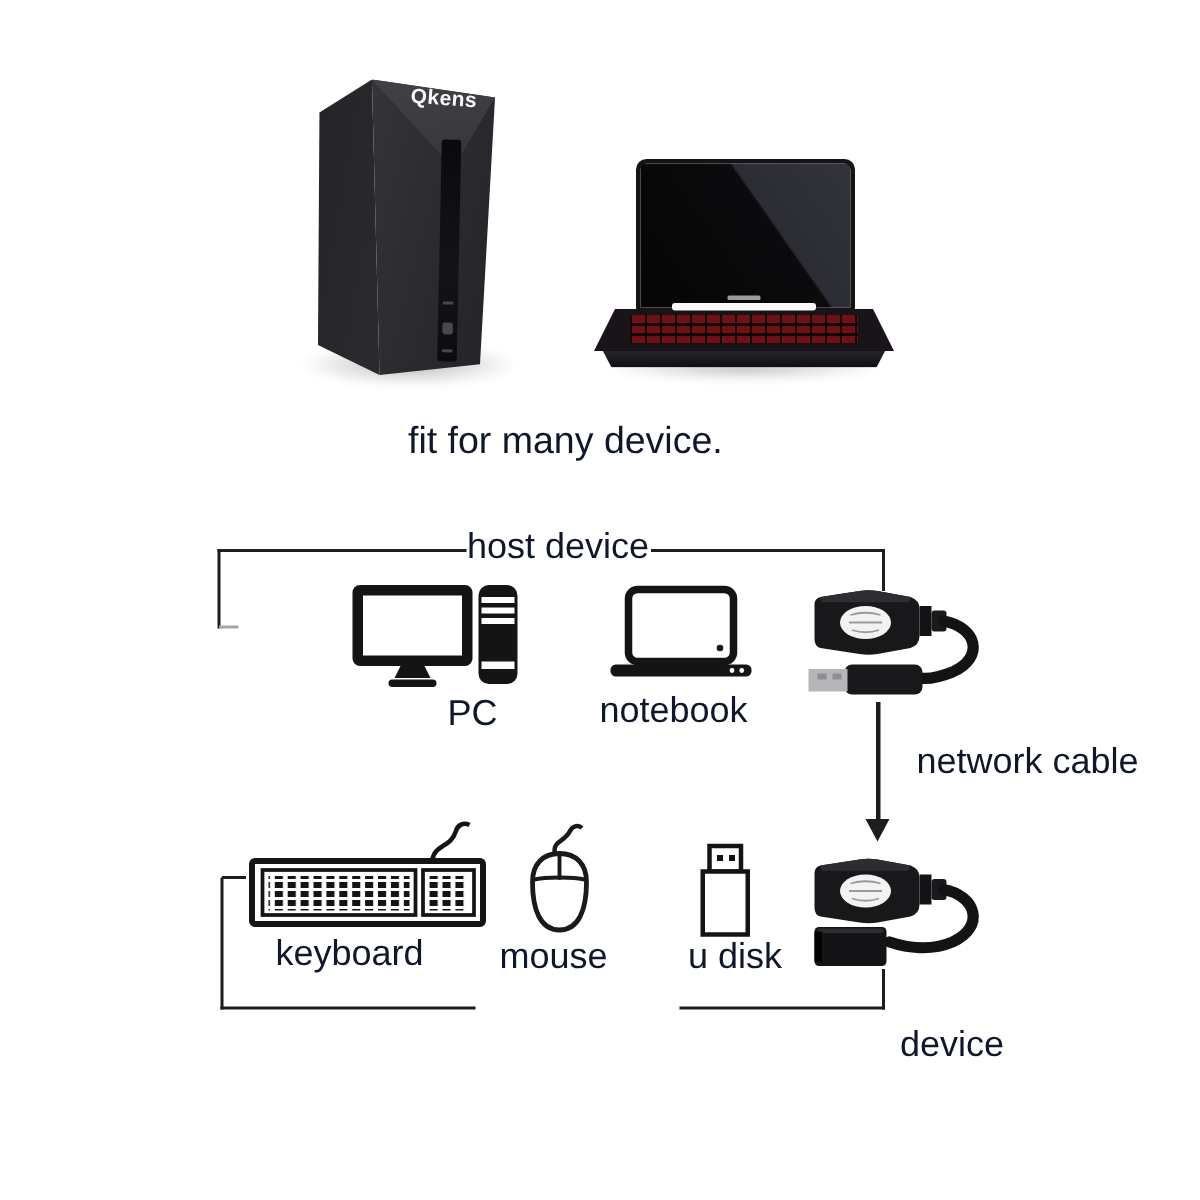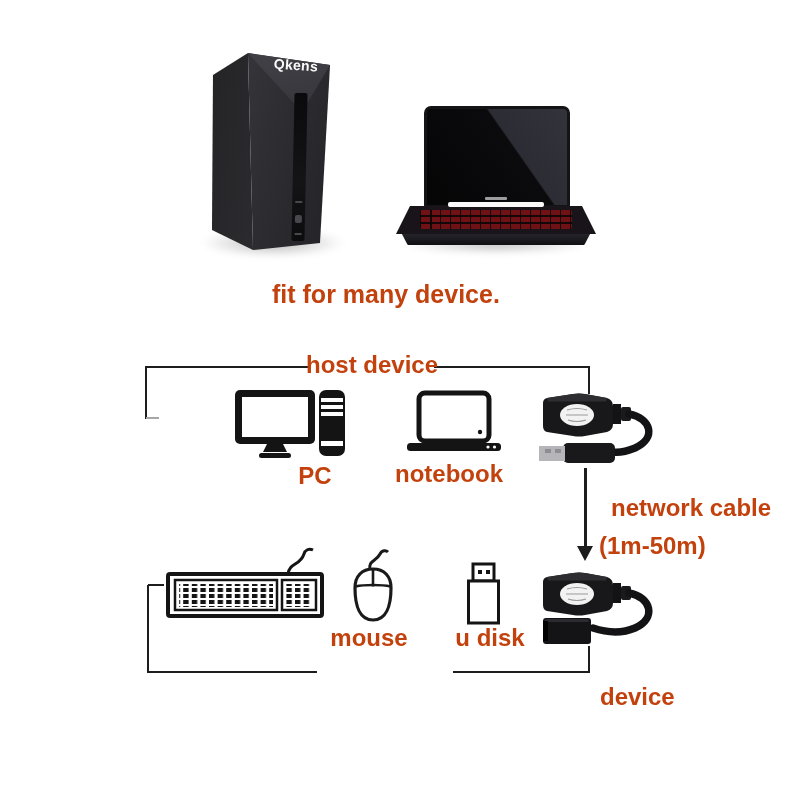--- a/index.html
+++ b/index.html
@@ -2,21 +2,21 @@
 <html><head>
 <meta charset="utf-8">
 <style>
   html,body{margin:0;padding:0;background:#fff;}
   #canvas{
     position:relative;width:800px;height:800px;background:#ffffff;overflow:hidden;
     font-family:"Liberation Sans","DejaVu Sans",sans-serif;color:#1b1b1b;
   }
   .abs{position:absolute;}
   .line{position:absolute;background:#1d1d1d;}
-  .lbl{position:absolute;font-weight:700;color:#c2410c;white-space:nowrap;line-height:1.05;}
+  .lbl{position:absolute;font-weight:400;color:#0f172a;white-space:nowrap;line-height:1.05;}
   .lbl.center{transform:translateX(-50%);}
   .f25{font-size:24px;}
 
   
   #tower{left:210px;top:50px;width:124px;height:202px;}
   #tower-shadow{left:-12px;top:178px;width:150px;height:30px;
     background:radial-gradient(ellipse at center,rgba(0,0,0,.28),rgba(0,0,0,0) 68%);
     filter:blur(3px);}
   #tower-side{left:0;top:0;width:100%;height:100%;
     clip-path:polygon(30.6% 1.5%,2.4% 12.4%,1.6% 89.1%,34.7% 99%);
@@ -130,21 +130,20 @@
     <path d="M96,24 C118,28 124,48 102,58 C92,62 86,63 80,62" stroke="#131315" stroke-width="7.5" fill="none" stroke-linecap="round"></path>
     <rect x="30" y="53" width="52" height="20" rx="5" fill="#19191b"></rect>
     <rect x="6" y="56" width="26" height="15" fill="#b6b6ba"></rect>
     <rect x="12" y="59" width="6" height="4" fill="#8e8e92"></rect>
     <rect x="22" y="59" width="6" height="4" fill="#8e8e92"></rect>
   </svg>
 
   <div class="line" style="left:584px;top:468px;width:3px;height:78px;"></div>
   <div class="abs" id="arrow-head"></div>
   <div class="lbl f25" style="left:611px;top:495px;">network cable</div>
-  <div class="lbl f25" style="left:599px;top:533px;">(1m-50m)</div>
 
   <svg class="abs" style="left:533px;top:566px;" width="126" height="84" viewBox="0 0 126 84">
     <path d="M14,11 L40,7 Q46,6 52,7 L74,11 Q80,13 80,19 L80,37 Q80,43 74,45 L52,49 Q46,50 40,49 L14,45 Q10,44 10,39 L10,16 Q10,12 14,11 Z" fill="#18181a"></path>
     <path d="M14,11 L40,7 Q46,6 52,7 L74,11 L73,14.5 L15,14.5 Z" fill="#2e2e32"></path>
     <ellipse cx="44" cy="28" rx="17" ry="11" fill="#f2f2f2"></ellipse>
     <path d="M34,23 q10,-3 20,0 M33,28 h22 M35,33 q9,3 18,0" stroke="#9a9a9a" stroke-width="1.2" fill="none"></path>
     <rect x="80" y="17" width="8" height="20" fill="#131315"></rect>
     <rect x="88" y="20" width="10" height="14" rx="2" fill="#1a1a1c"></rect>
     <path d="M96,27 C118,31 124,52 102,62 C88,68 72,66 60,62" stroke="#131315" stroke-width="7.5" fill="none" stroke-linecap="round"></path>
     <rect x="10" y="52" width="48" height="26" rx="3" fill="#141416"></rect>
@@ -164,20 +163,21 @@
         <rect x="0" y="0" width="5.4" height="4" fill="#141414"></rect>
       </pattern>
     </defs>
     <path d="M122,28 C124,16 134,20 138,8 C139,4 143,2 147,4" stroke="#141414" stroke-width="3" fill="none"></path>
     <rect x="2" y="28" width="154" height="42" rx="2" fill="#ffffff" stroke="#141414" stroke-width="4"></rect>
     <rect x="9" y="34" width="102" height="30" fill="#ffffff" stroke="#141414" stroke-width="2.5"></rect>
     <rect x="116" y="34" width="34" height="30" fill="#ffffff" stroke="#141414" stroke-width="2.5"></rect>
     <rect x="13" y="38" width="94" height="23" fill="url(#kbk)"></rect>
     <rect x="120" y="38" width="26" height="23" fill="url(#kbk)"></rect>
   </svg>
+  <div class="lbl center f25" style="left:233px;top:623px;">keyboard</div>
 
   <svg class="abs" style="left:342px;top:548px;" width="62" height="78" viewBox="0 0 62 78">
     <path d="M28,22 C26,12 34,14 38,6 C40,2 44,2 46,4" stroke="#1a1a1a" stroke-width="3" fill="none"></path>
     <path d="M31,21 C20,21 13,28 13,40 C13,58 18,72 31,72 C44,72 49,58 49,40 C49,28 42,21 31,21 Z" fill="#ffffff" stroke="#1a1a1a" stroke-width="3.2"></path>
     <line x1="31" y1="21" x2="31" y2="38.5" stroke="#1a1a1a" stroke-width="2.6"></line>
     <path d="M13.5,38.5 C22,36.5 40,36.5 48.5,38.5" stroke="#1a1a1a" stroke-width="2.6" fill="none"></path>
   </svg>
   <div class="lbl center f25" style="left:369px;top:625px;">mouse</div>
 
   <svg class="abs" style="left:463px;top:562px;" width="42" height="64" viewBox="0 0 42 64">

